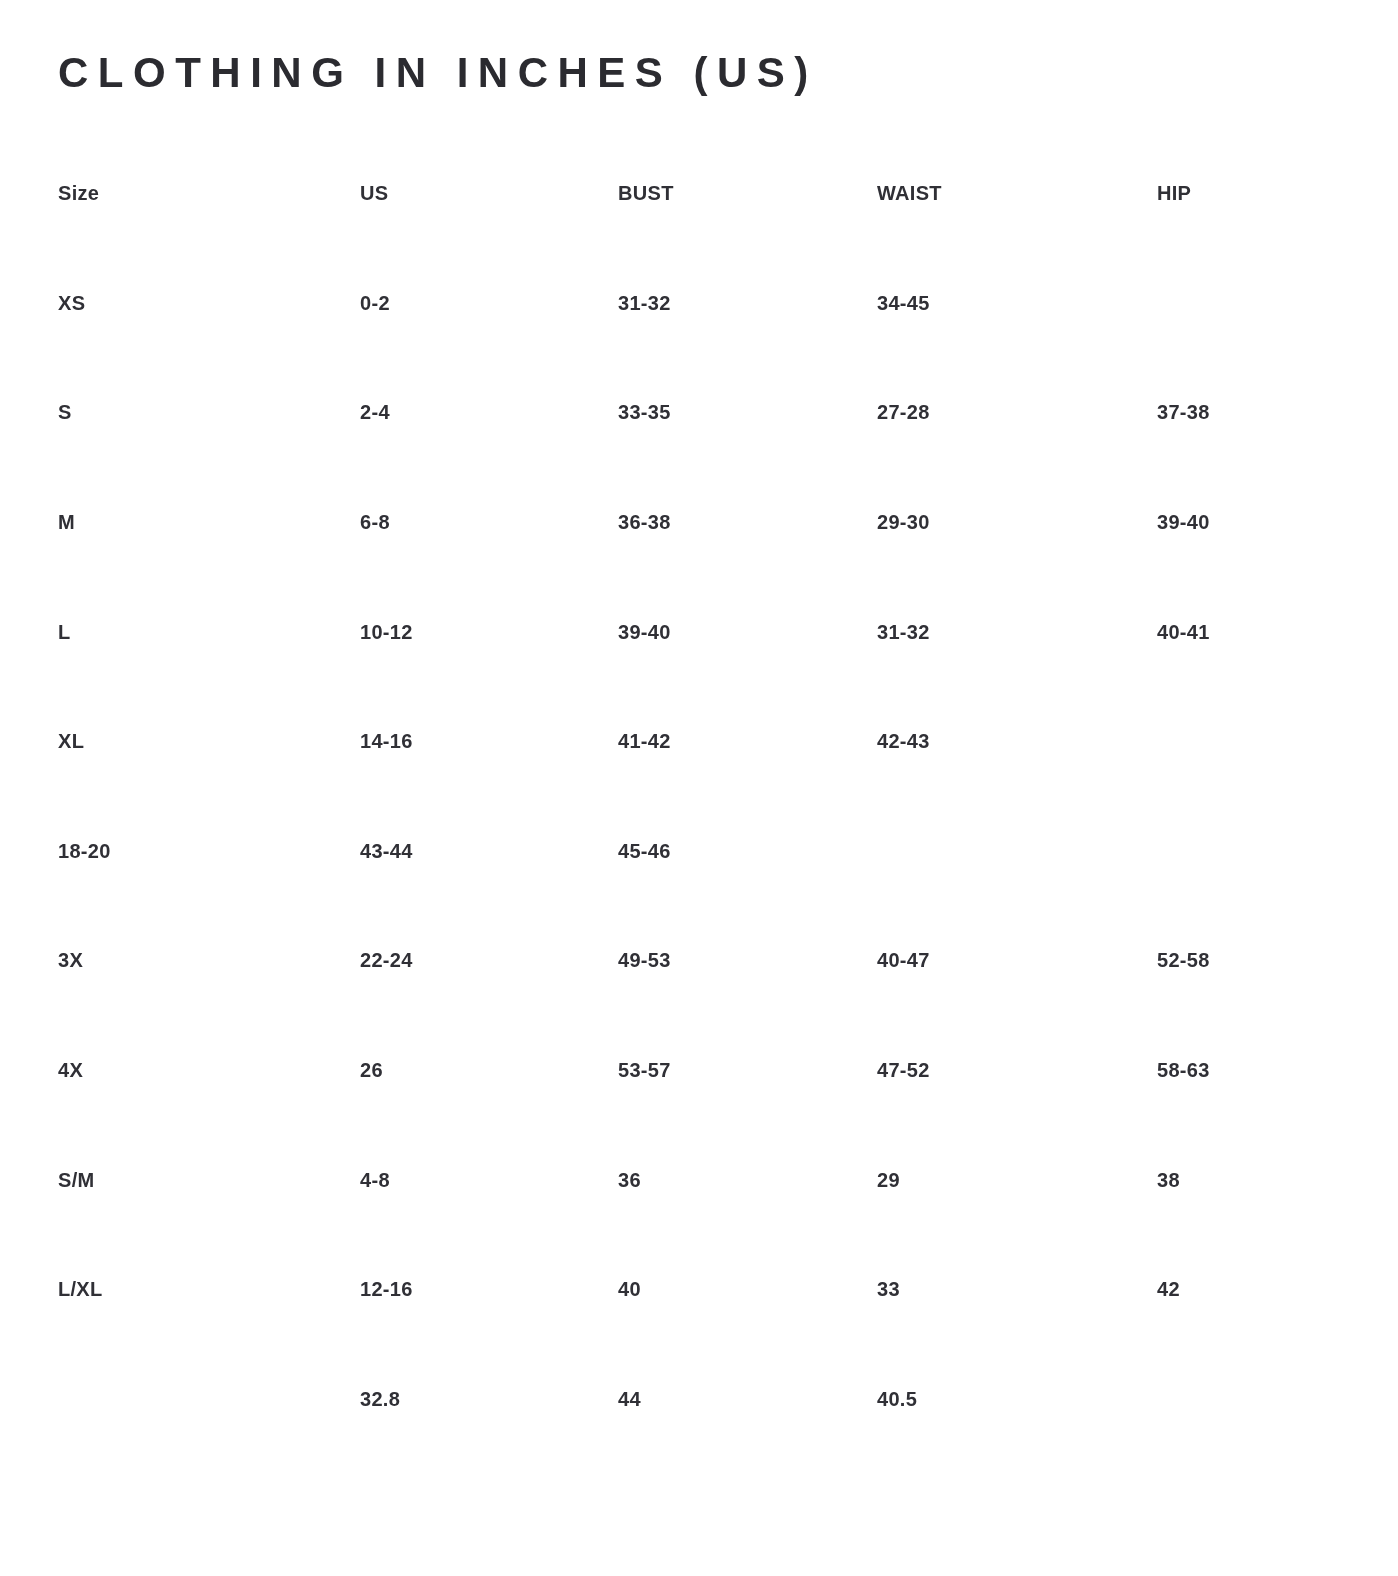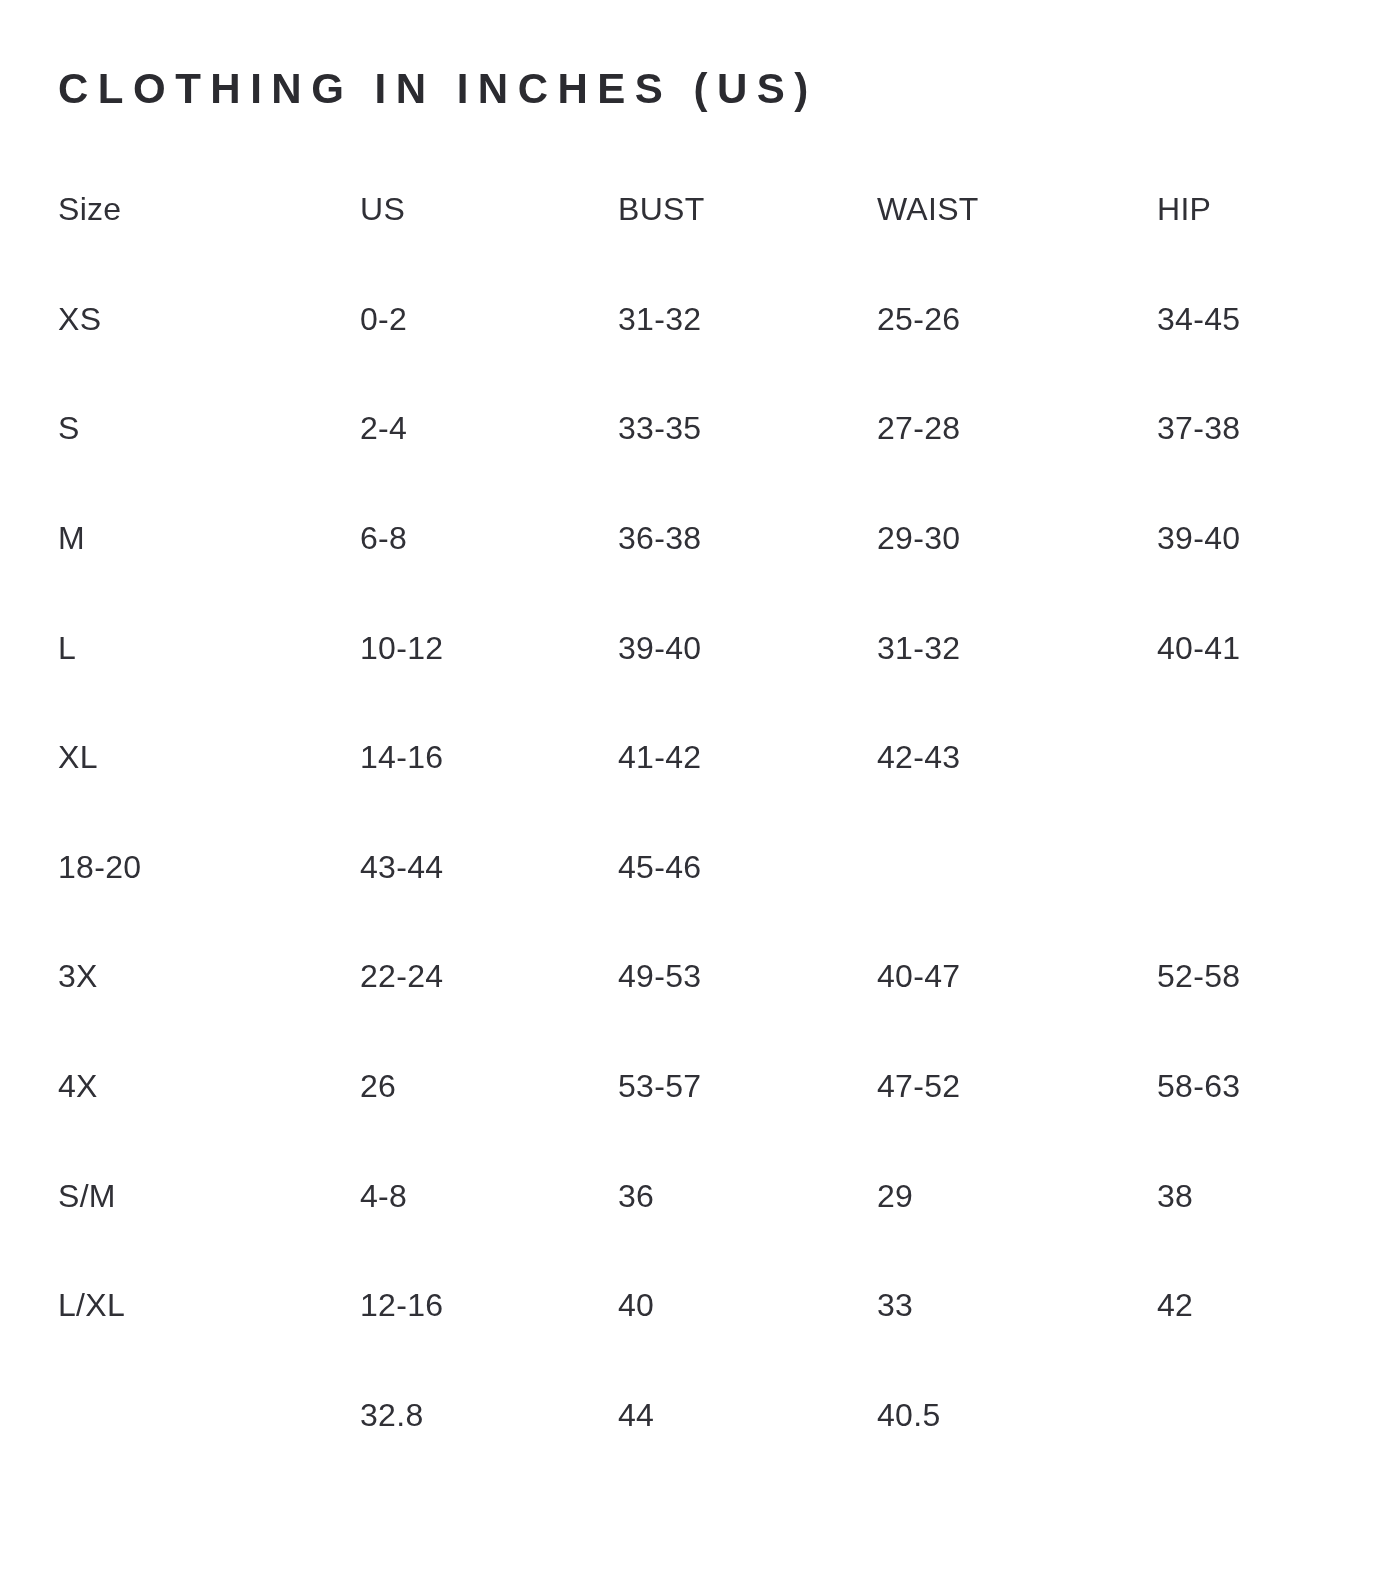--- a/index.html
+++ b/index.html
@@ -11,40 +11,40 @@
     font-family: "Liberation Sans", sans-serif;
     color: #303036;
     overflow: hidden;
   }
   .content {
     padding-left: 58px;
     padding-right: 40px;
   }
   .page-title {
     margin: 0;
-    padding-top: 68px;
+    padding-top: 52px;
     font-size: 42px;
     line-height: 1;
     font-weight: 600;
     letter-spacing: 9.5px;
     color: #2b2b30;
     white-space: nowrap;
   }
   .size-table {
     margin-top: 45px;
   }
   .row {
     display: grid;
     grid-template-columns: 302px 258px 259px 280px 1fr;
     align-items: center;
     height: 109.6px;
   }
   .cell {
-    font-size: 32px;
-    font-weight: 400;
+    font-size: 20px;
+    font-weight: 700;
     letter-spacing: 0.3px;
     white-space: nowrap;
   }
 </style>
 </head>
 <body>
 
 <div class="content">
   <h1 class="page-title">CLOTHING IN INCHES (US)</h1>
 
@@ -54,21 +54,20 @@
       <div class="cell">US</div>
       <div class="cell">BUST</div>
       <div class="cell">WAIST</div>
       <div class="cell">HIP</div>
     </div>
 
   <div class="row">
         <div class="cell">XS</div>
         <div class="cell">0-2</div>
         <div class="cell">31-32</div>
-        <div class="cell">25-26</div>
         <div class="cell">34-45</div>
       </div>
       <div class="row">
         <div class="cell">S</div>
         <div class="cell">2-4</div>
         <div class="cell">33-35</div>
         <div class="cell">27-28</div>
         <div class="cell">37-38</div>
       </div>
       <div class="row">

